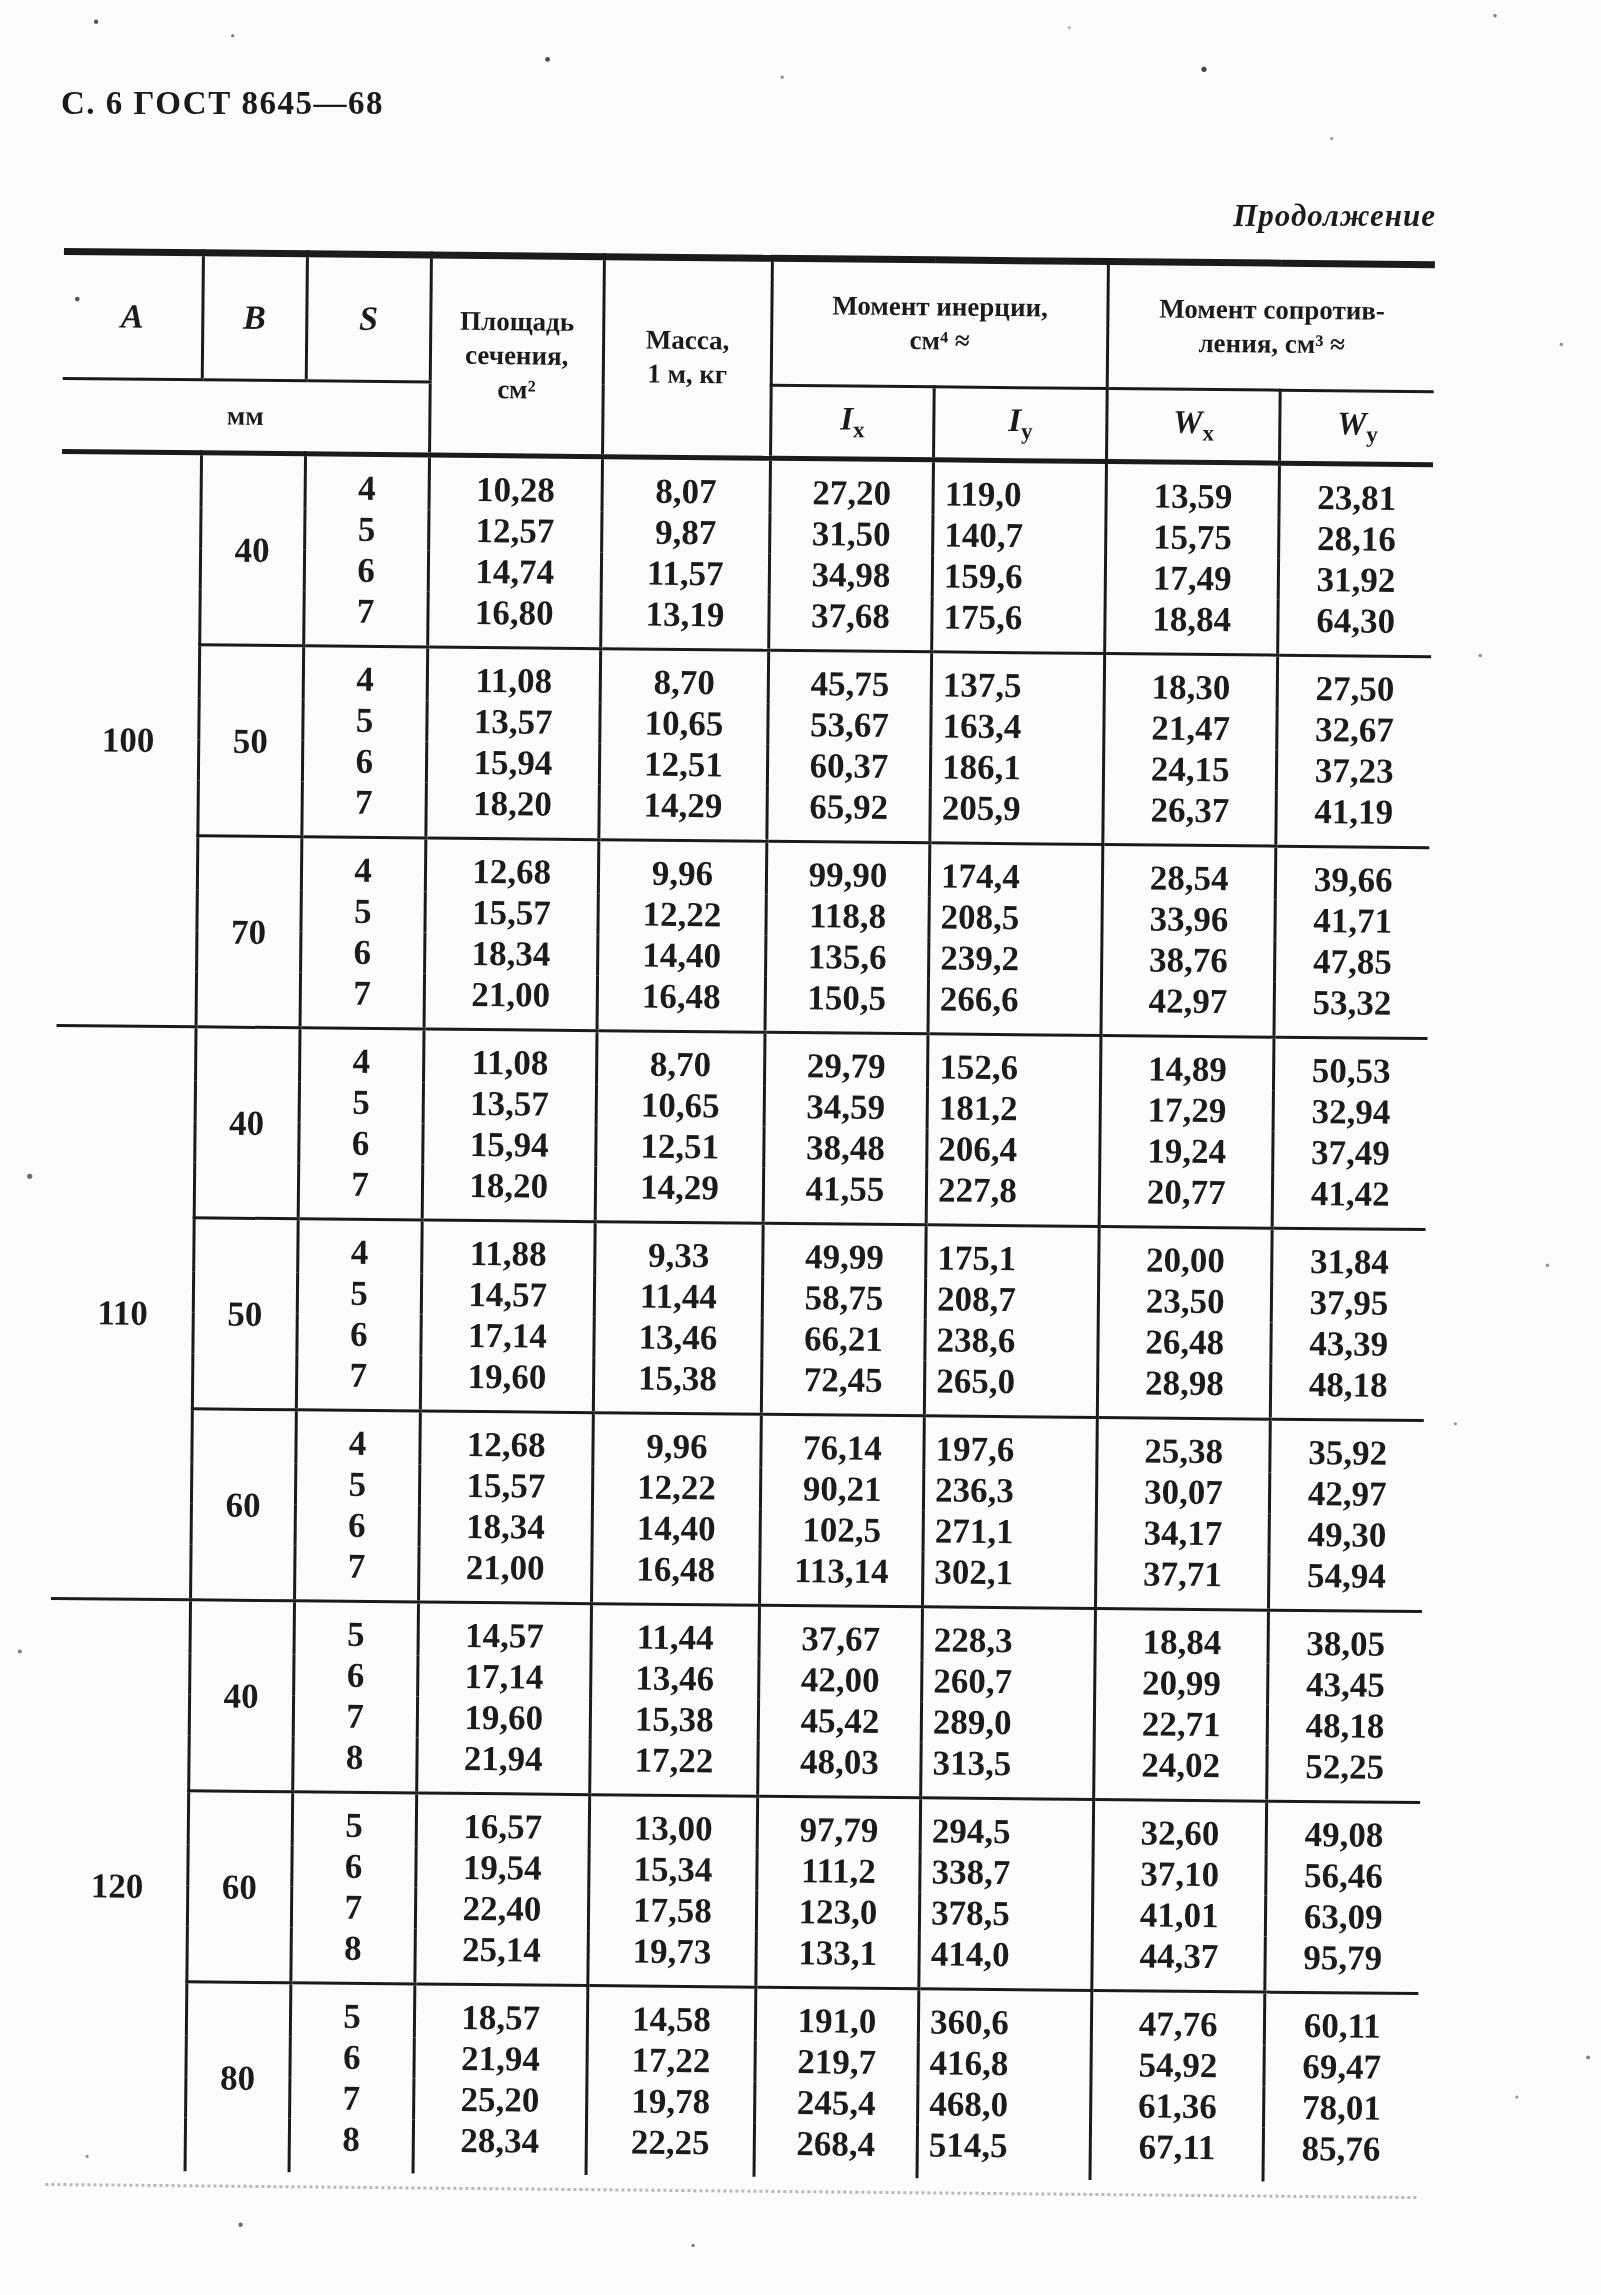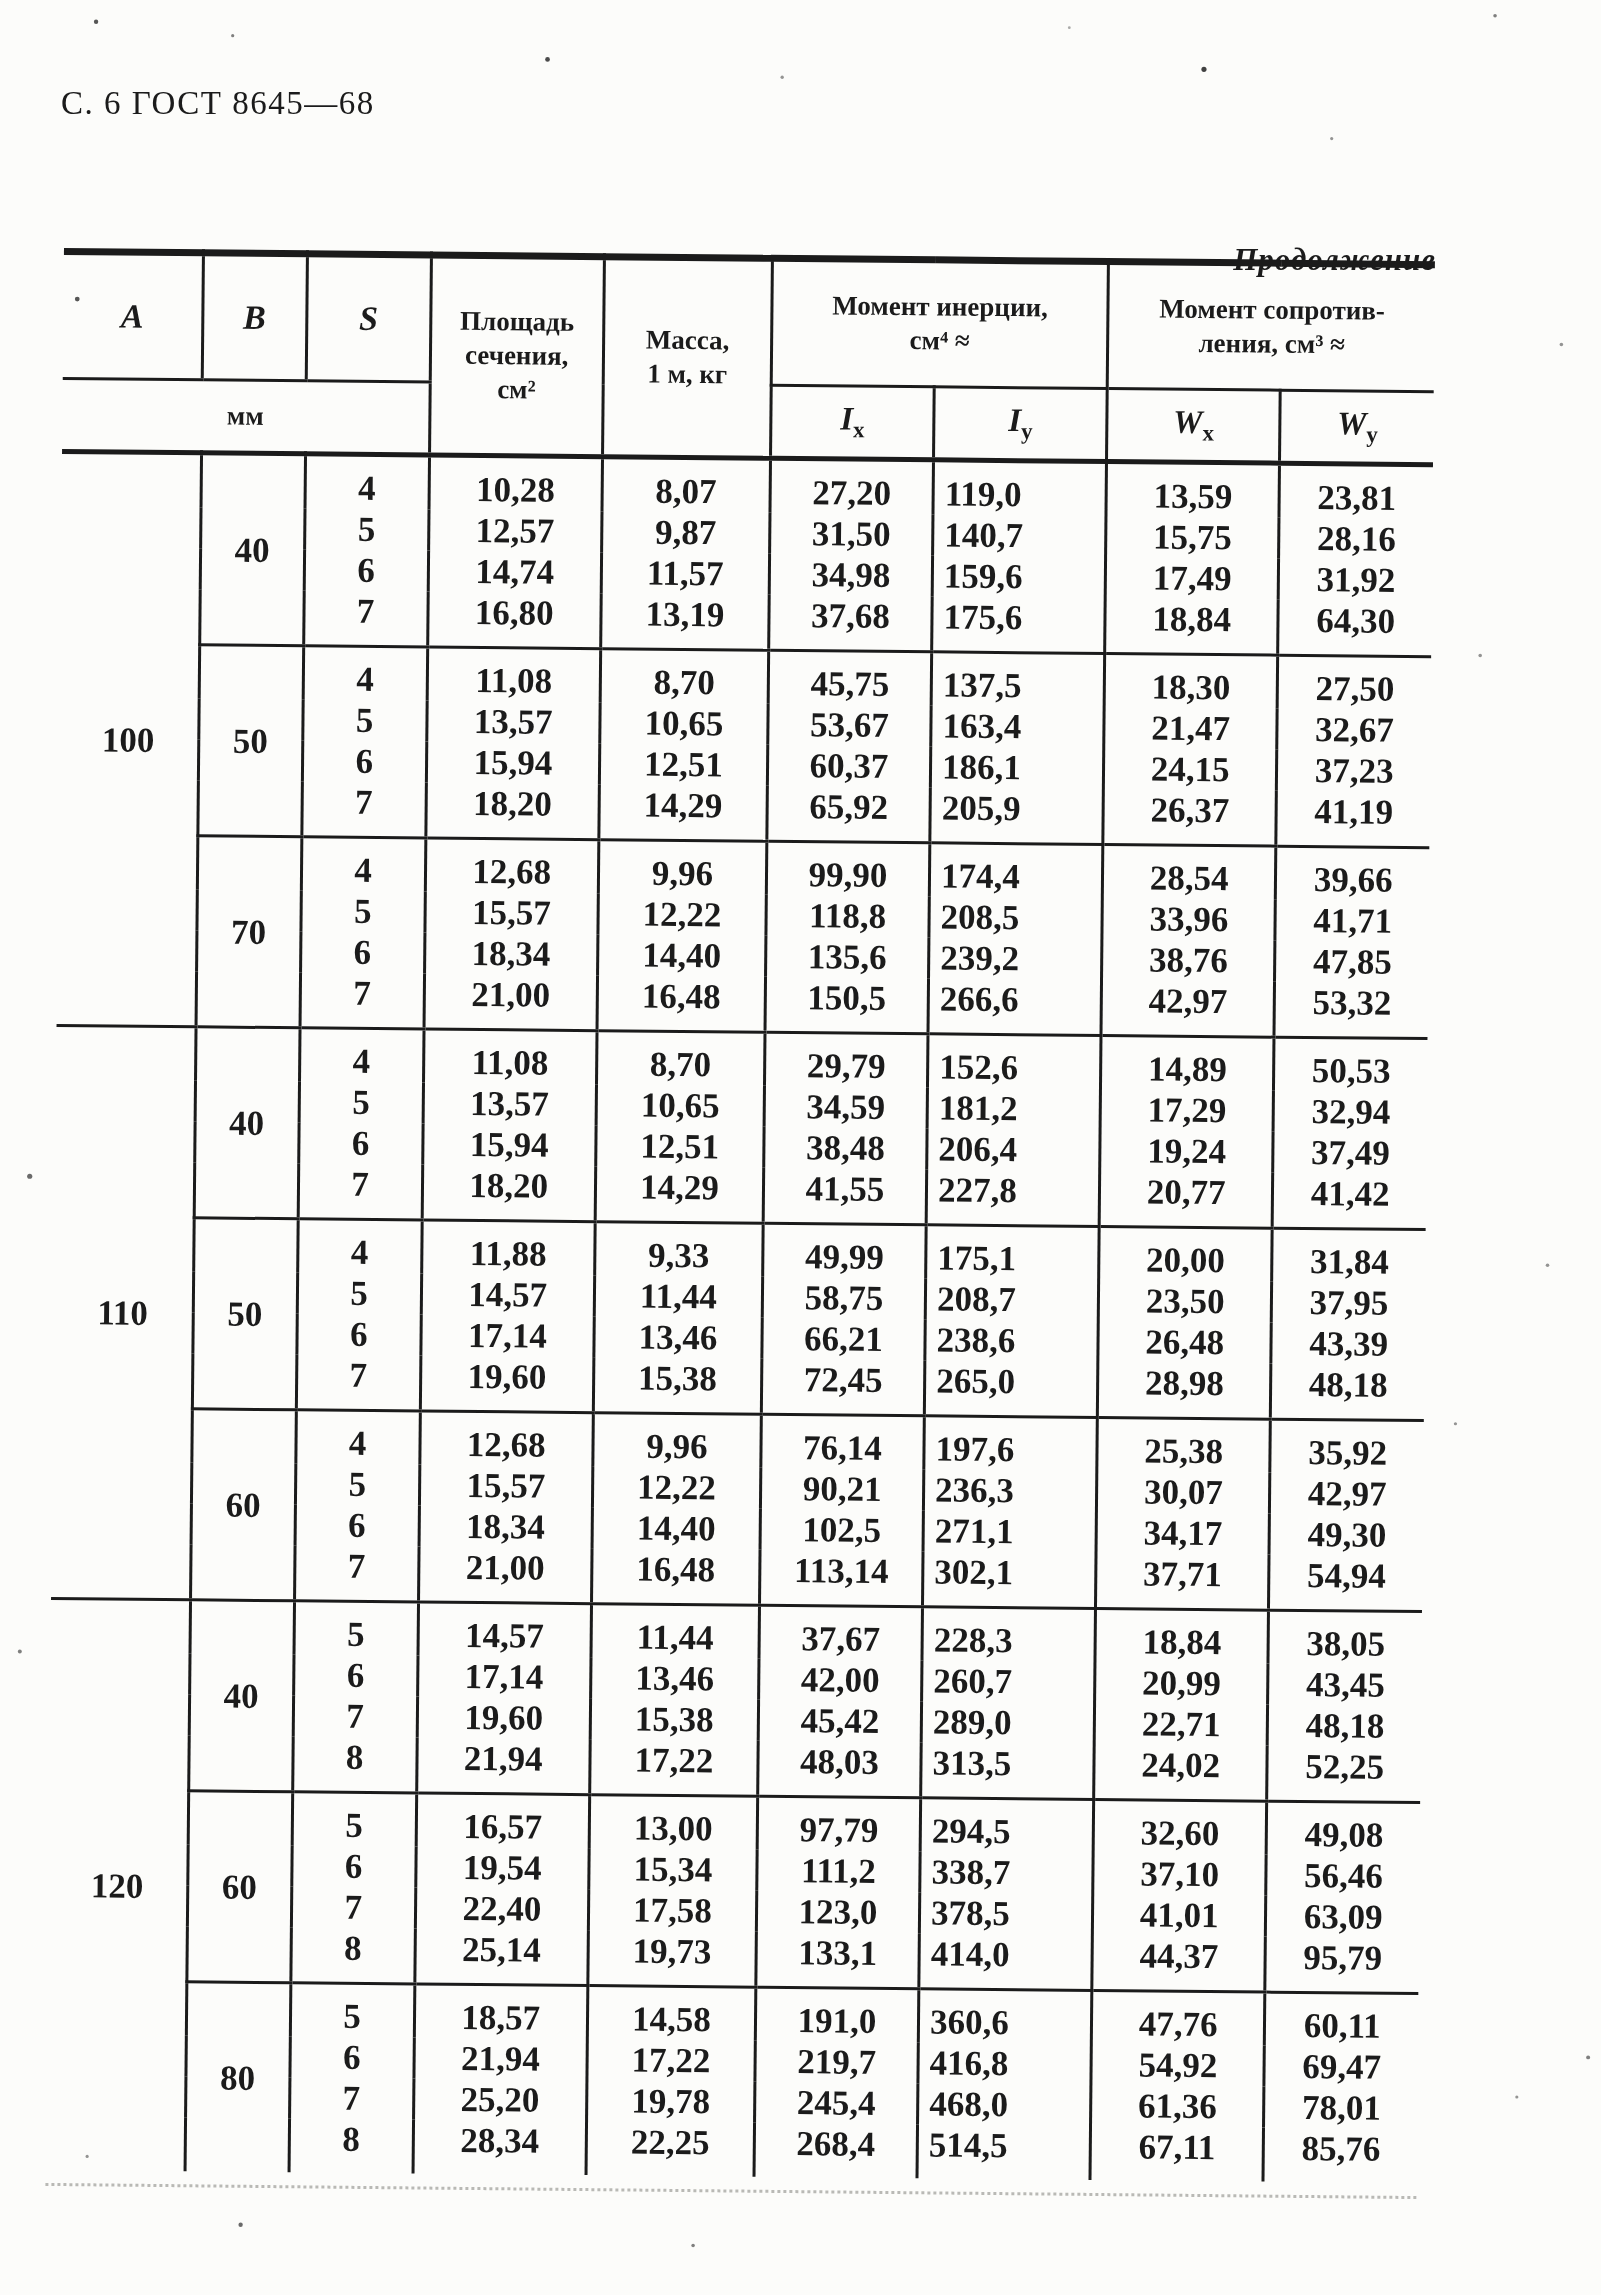--- a/index.html
+++ b/index.html
@@ -10,25 +10,25 @@
   .page{
     position:relative;
     width:1602px;height:2296px;
     background:var(--paper);
     color:var(--ink);
     font-family:"Liberation Serif", serif;
     overflow:hidden;
   }
   .page-header{
     position:absolute;left:61px;top:85px;
-    font-size:33px;font-weight:normal;letter-spacing:1.5px;text-align:center;
+    font-size:33px;font-weight:bold;letter-spacing:1.5px;text-align:center;
   }
   .continuation{
     position:absolute;right:166px;top:198px;
-    font-size:31px;font-weight:bold;font-style:italic;letter-spacing:1px;margin-top:44px;
+    font-size:31px;font-weight:bold;font-style:italic;letter-spacing:1px;
   }
   .tilt{
     position:absolute;left:64px;top:248px;width:1371px;
     transform:rotate(0.55deg);transform-origin:0 0;
   }
   table{
     width:1371px;border-collapse:collapse;table-layout:fixed;
     border-top:7px solid var(--ink);
   }
   th,td{padding:0;}

